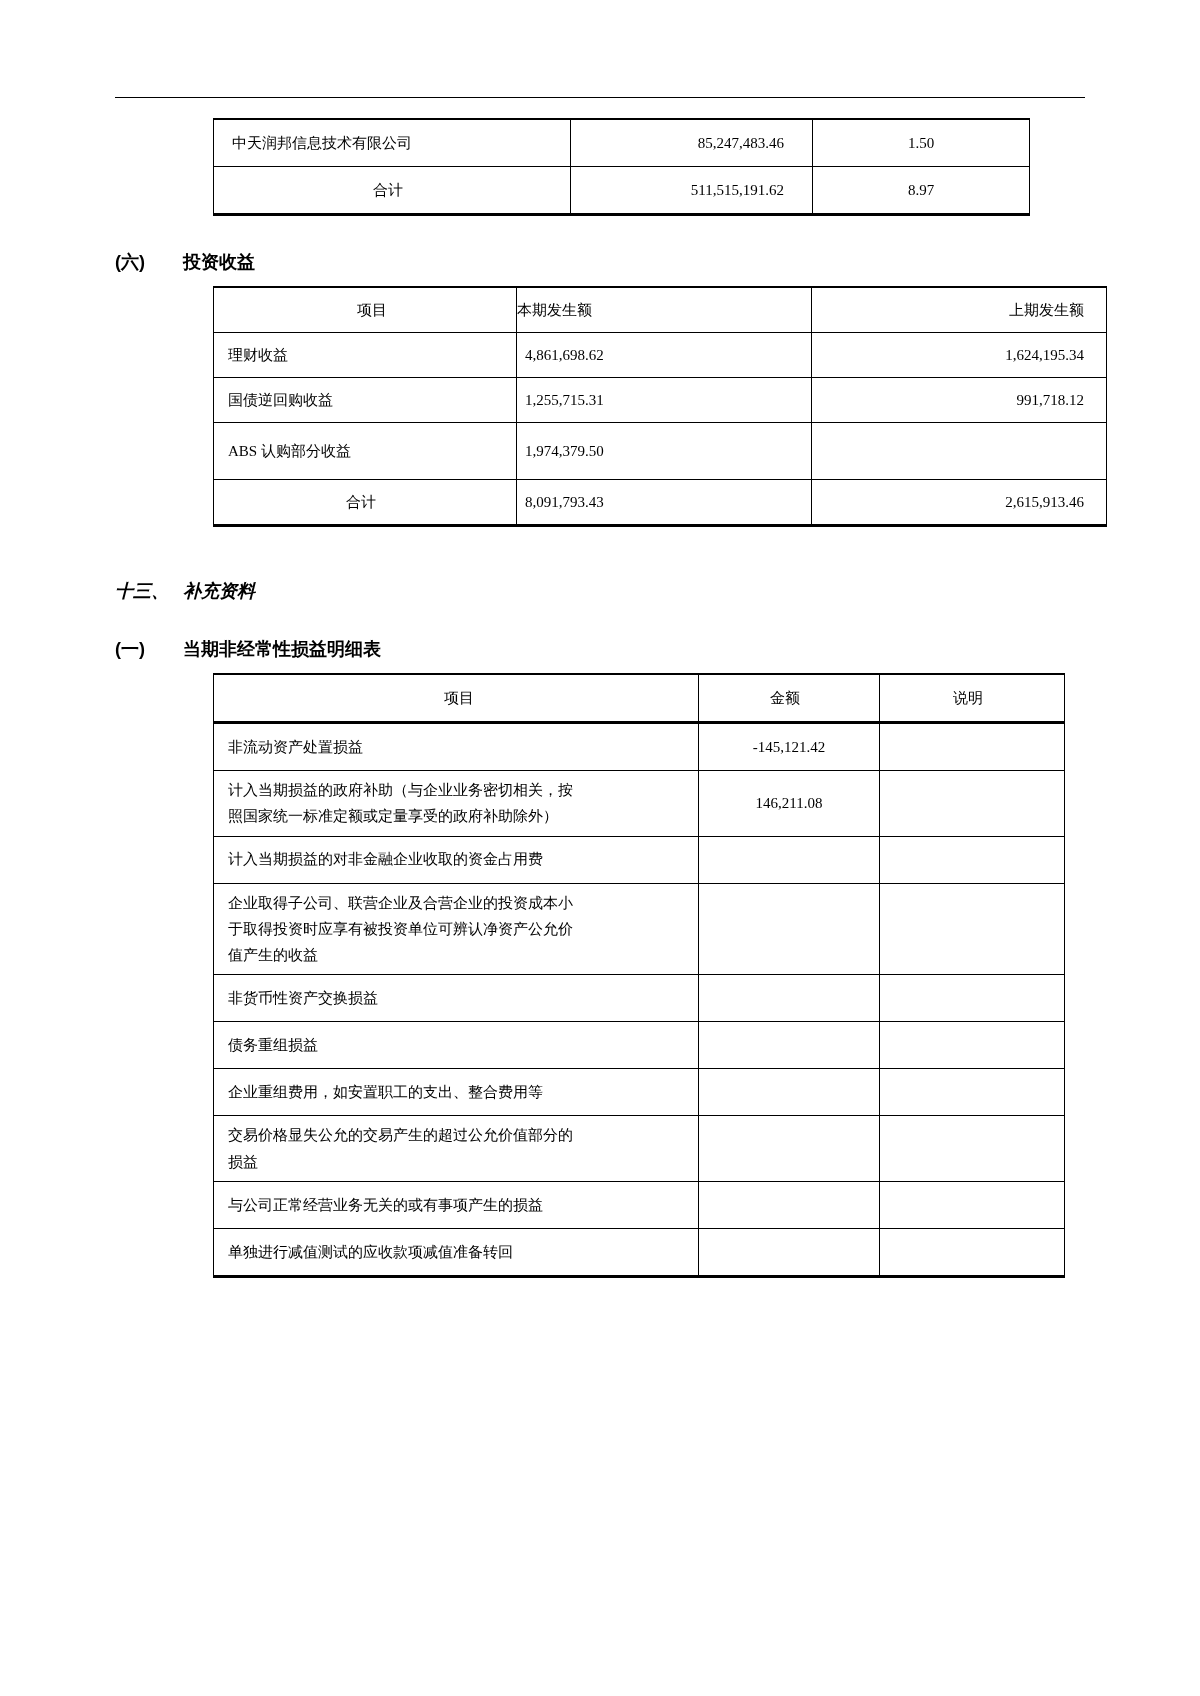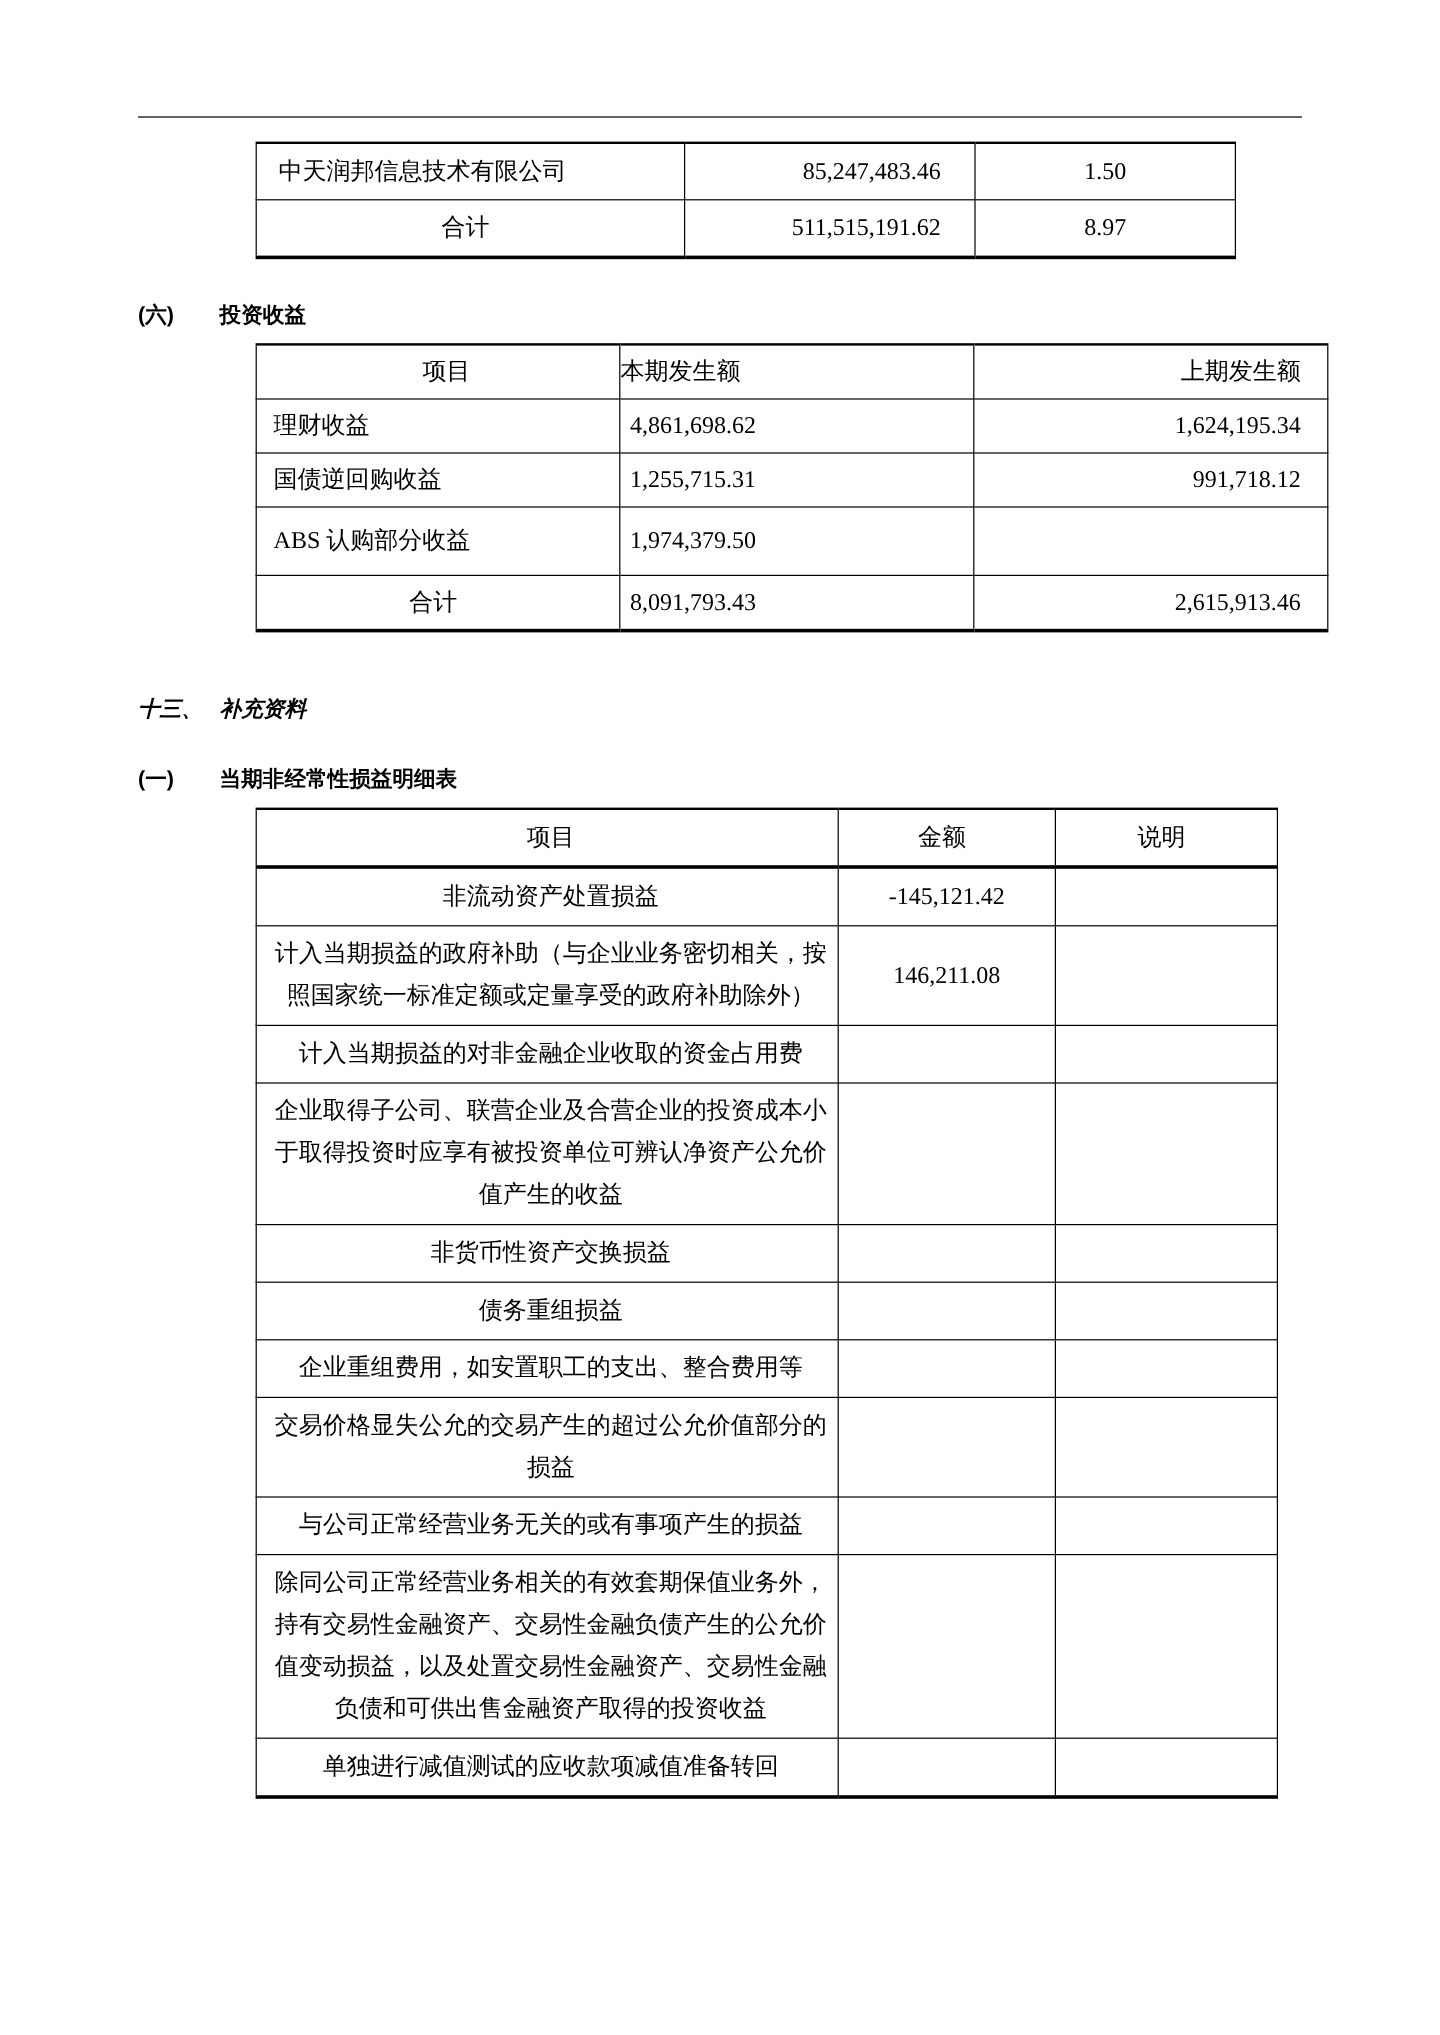--- a/index.html
+++ b/index.html
@@ -29,21 +29,21 @@
     border-top: 1px solid #000;
     height: 0;
   }
   .content {
     padding-top: 118px;
   }
 
   
   table {
     border-collapse: collapse;
-    font-size: 20px;
+    font-size: 15px;
     line-height: 1.35;
   }
   td, th {
     border: 1px solid #000;
     padding: 6px 8px;
     font-weight: normal;
     vertical-align: middle;
   }
 
   
@@ -104,21 +104,21 @@
   }
   .tbl-nonrec td {
     height: 34px;
   }
   .tbl-nonrec .c-item { width: 462px; padding-left: 14px; }
   .tbl-nonrec .c-amt  { width: 172px; text-align: center; }
   .tbl-nonrec .c-note { width: 176px; }
   .tbl-nonrec thead td { text-align: center; padding-left: 0; }
   .tbl-nonrec thead tr td { border-top: 2px solid #000; }
   .tbl-nonrec tr:last-child td { border-bottom: 3px solid #000; }
-  .tbl-nonrec .c-item div { line-height: 1.75; text-align: center; }
+  .tbl-nonrec .c-item div { line-height: 1.75; }
 
   
   .footer {
     position: absolute;
     left: 0;
     right: 0;
     bottom: 60px;
     text-align: center;
     font-family: "Liberation Sans", sans-serif;
     font-size: 16.5px;
@@ -266,30 +266,20 @@
           </tr>
           <tr>
             <td class="c-item">
               <div>与公司正常经营业务无关的或有事项产生的损益</div>
             </td>
             <td class="c-amt"></td>
             <td class="c-note"></td>
           </tr>
           <tr>
             <td class="c-item">
-              <div>除同公司正常经营业务相关的有效套期保值业务外，</div>
-              <div>持有交易性金融资产、交易性金融负债产生的公允价</div>
-              <div>值变动损益，以及处置交易性金融资产、交易性金融</div>
-              <div>负债和可供出售金融资产取得的投资收益</div>
-            </td>
-            <td class="c-amt"></td>
-            <td class="c-note"></td>
-          </tr>
-          <tr>
-            <td class="c-item">
               <div>单独进行减值测试的应收款项减值准备转回</div>
             </td>
             <td class="c-amt"></td>
             <td class="c-note"></td>
           </tr>
         </tbody>
     </table>
 
   </div>
 

